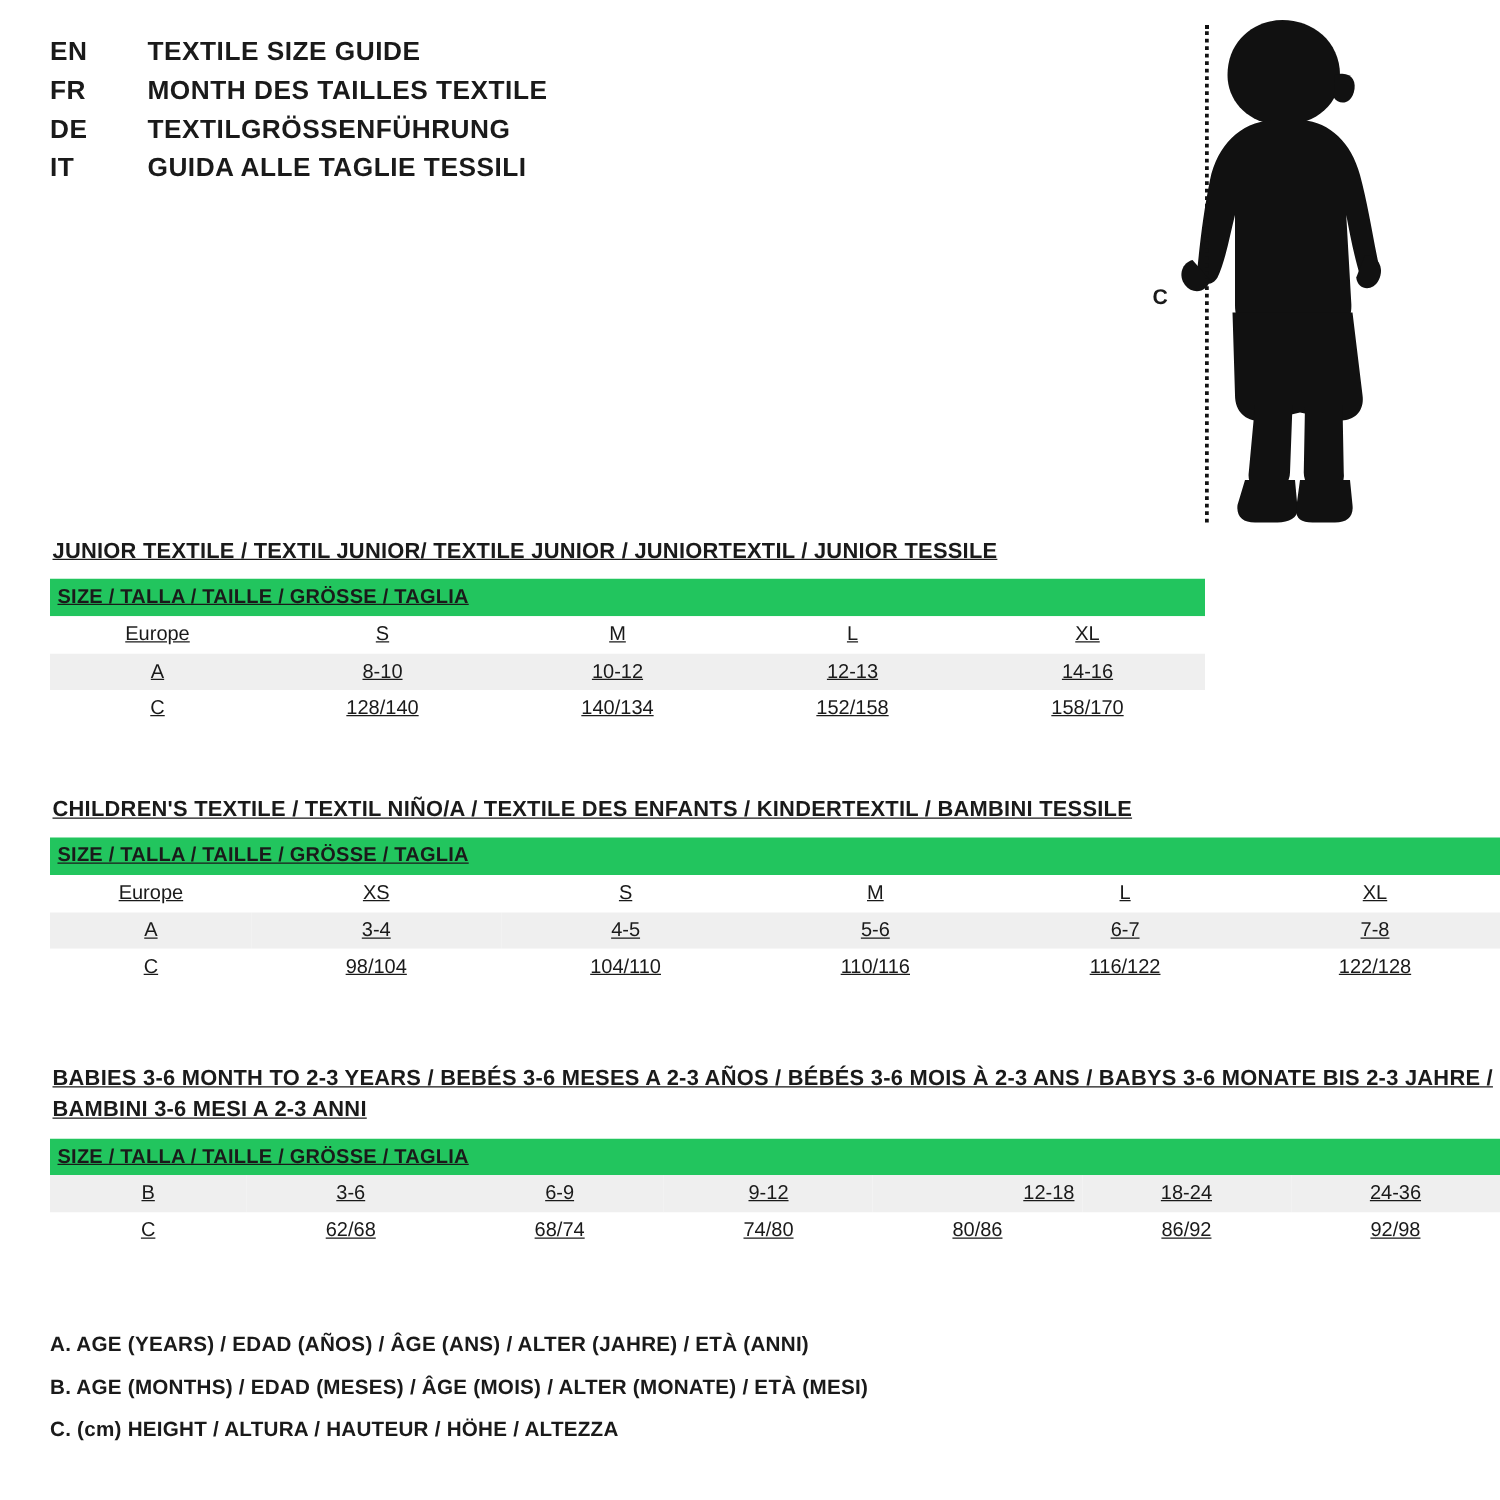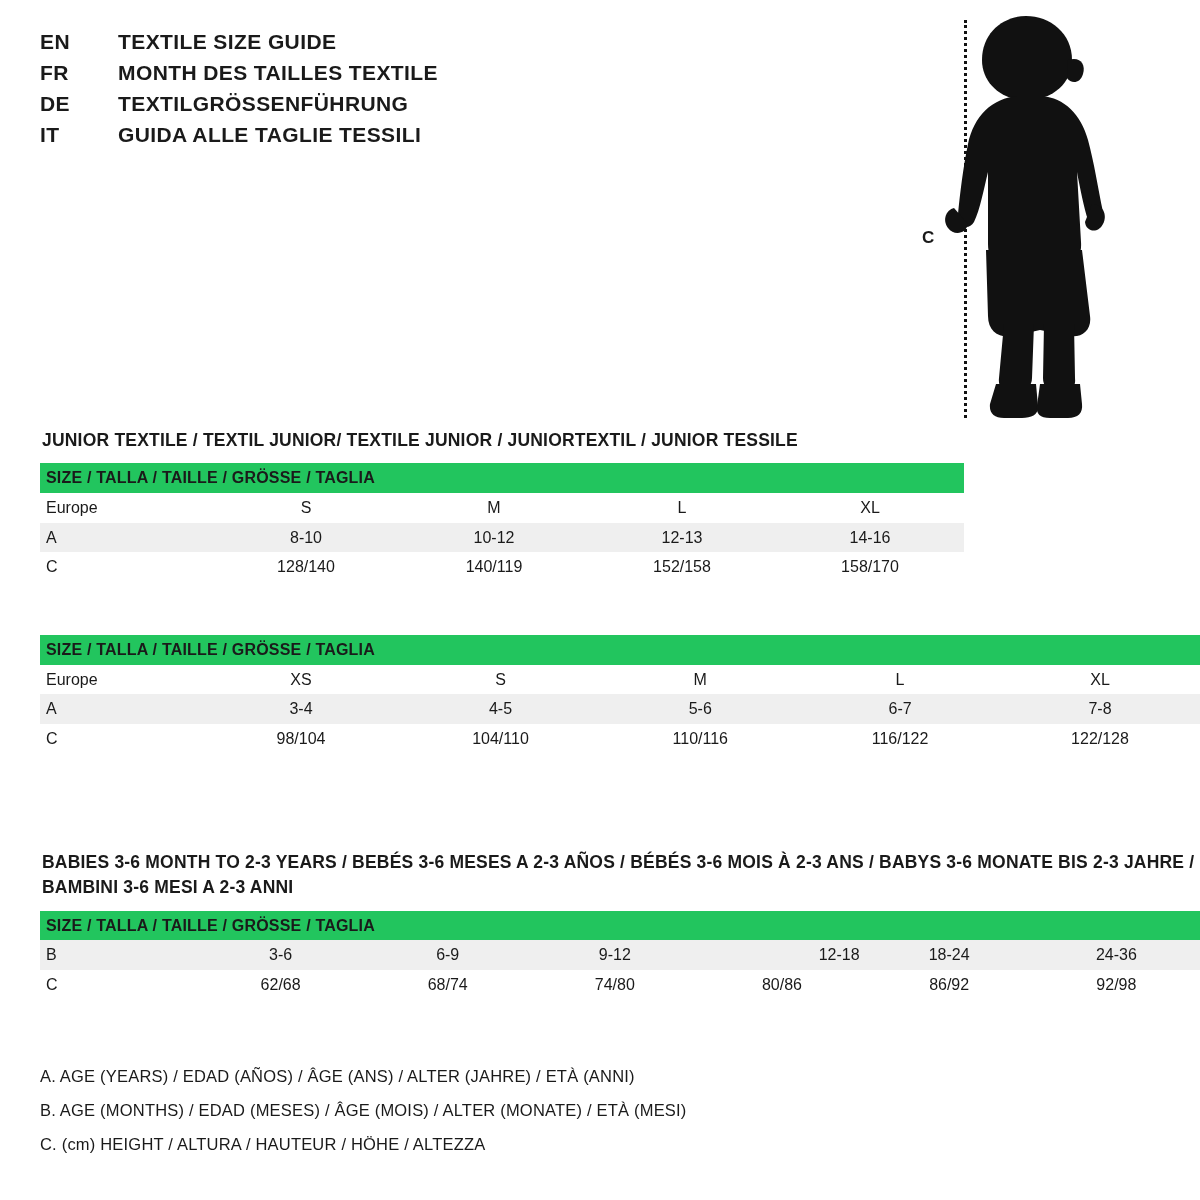--- a/index.html
+++ b/index.html
@@ -102,43 +102,44 @@
     font-size: 16px;
     letter-spacing: 0.2px;
   }
   .row-shade {
     background: #efefef;
   }
   .row-plain {
     background: #ffffff;
   }
   .lbl {
-    text-align: left;
+    text-align: center;
     font-weight: 400;
   }
   .val {
     text-align: center;
   }
   .hdr .val {
     font-weight: 400;
   }
 
   
   .sec {
     position: absolute;
     left: 40px;
+    text-decoration: underline;
   }
   #sec-junior { top: 428px; }
   #sec-children { top: 635px; }
   #sec-babies { top: 850px; }
   #legend { position: absolute; left: 40px; top: 1060px; }
 
   .legend-line {
     font-size: 16.5px;
-    font-weight: 400;
+    font-weight: 700;
     letter-spacing: 0.2px;
     line-height: 2.05;
   }
 </style>
 </head>
 <body>
 
 <div class="page">
 
   <div class="title-block">
@@ -219,29 +220,30 @@
       <tr class="row-shade">
         <td class="lbl">A</td>
         <td class="val">8-10</td>
         <td class="val">10-12</td>
         <td class="val">12-13</td>
         <td class="val">14-16</td>
       </tr>
       <tr class="row-plain">
         <td class="lbl">C</td>
         <td class="val">128/140</td>
-        <td class="val">140/119</td>
+        <td class="val">140/134</td>
         <td class="val">152/158</td>
         <td class="val">158/170</td>
       </tr>
     </tbody>
       </table>
   </div>
 
   <div class="sec" id="sec-children">
+    <div class="section-head">CHILDREN'S TEXTILE / TEXTIL NIÑO/A / TEXTILE DES ENFANTS / KINDERTEXTIL / BAMBINI TESSILE</div>
     <table class="size-table">
       <tbody>
           <tr>
         <td class="band" colspan="6" style="width:1120px;">SIZE / TALLA / TAILLE / GRÖSSE / TAGLIA</td>
       </tr>
       <tr class="row-plain hdr">
         <td class="lbl" style="width:160px;">Europe</td>
         <td class="val" style="width:202px;">XS</td>
         <td class="val" style="width:202px;">S</td>
         <td class="val" style="width:202px;">M</td>

